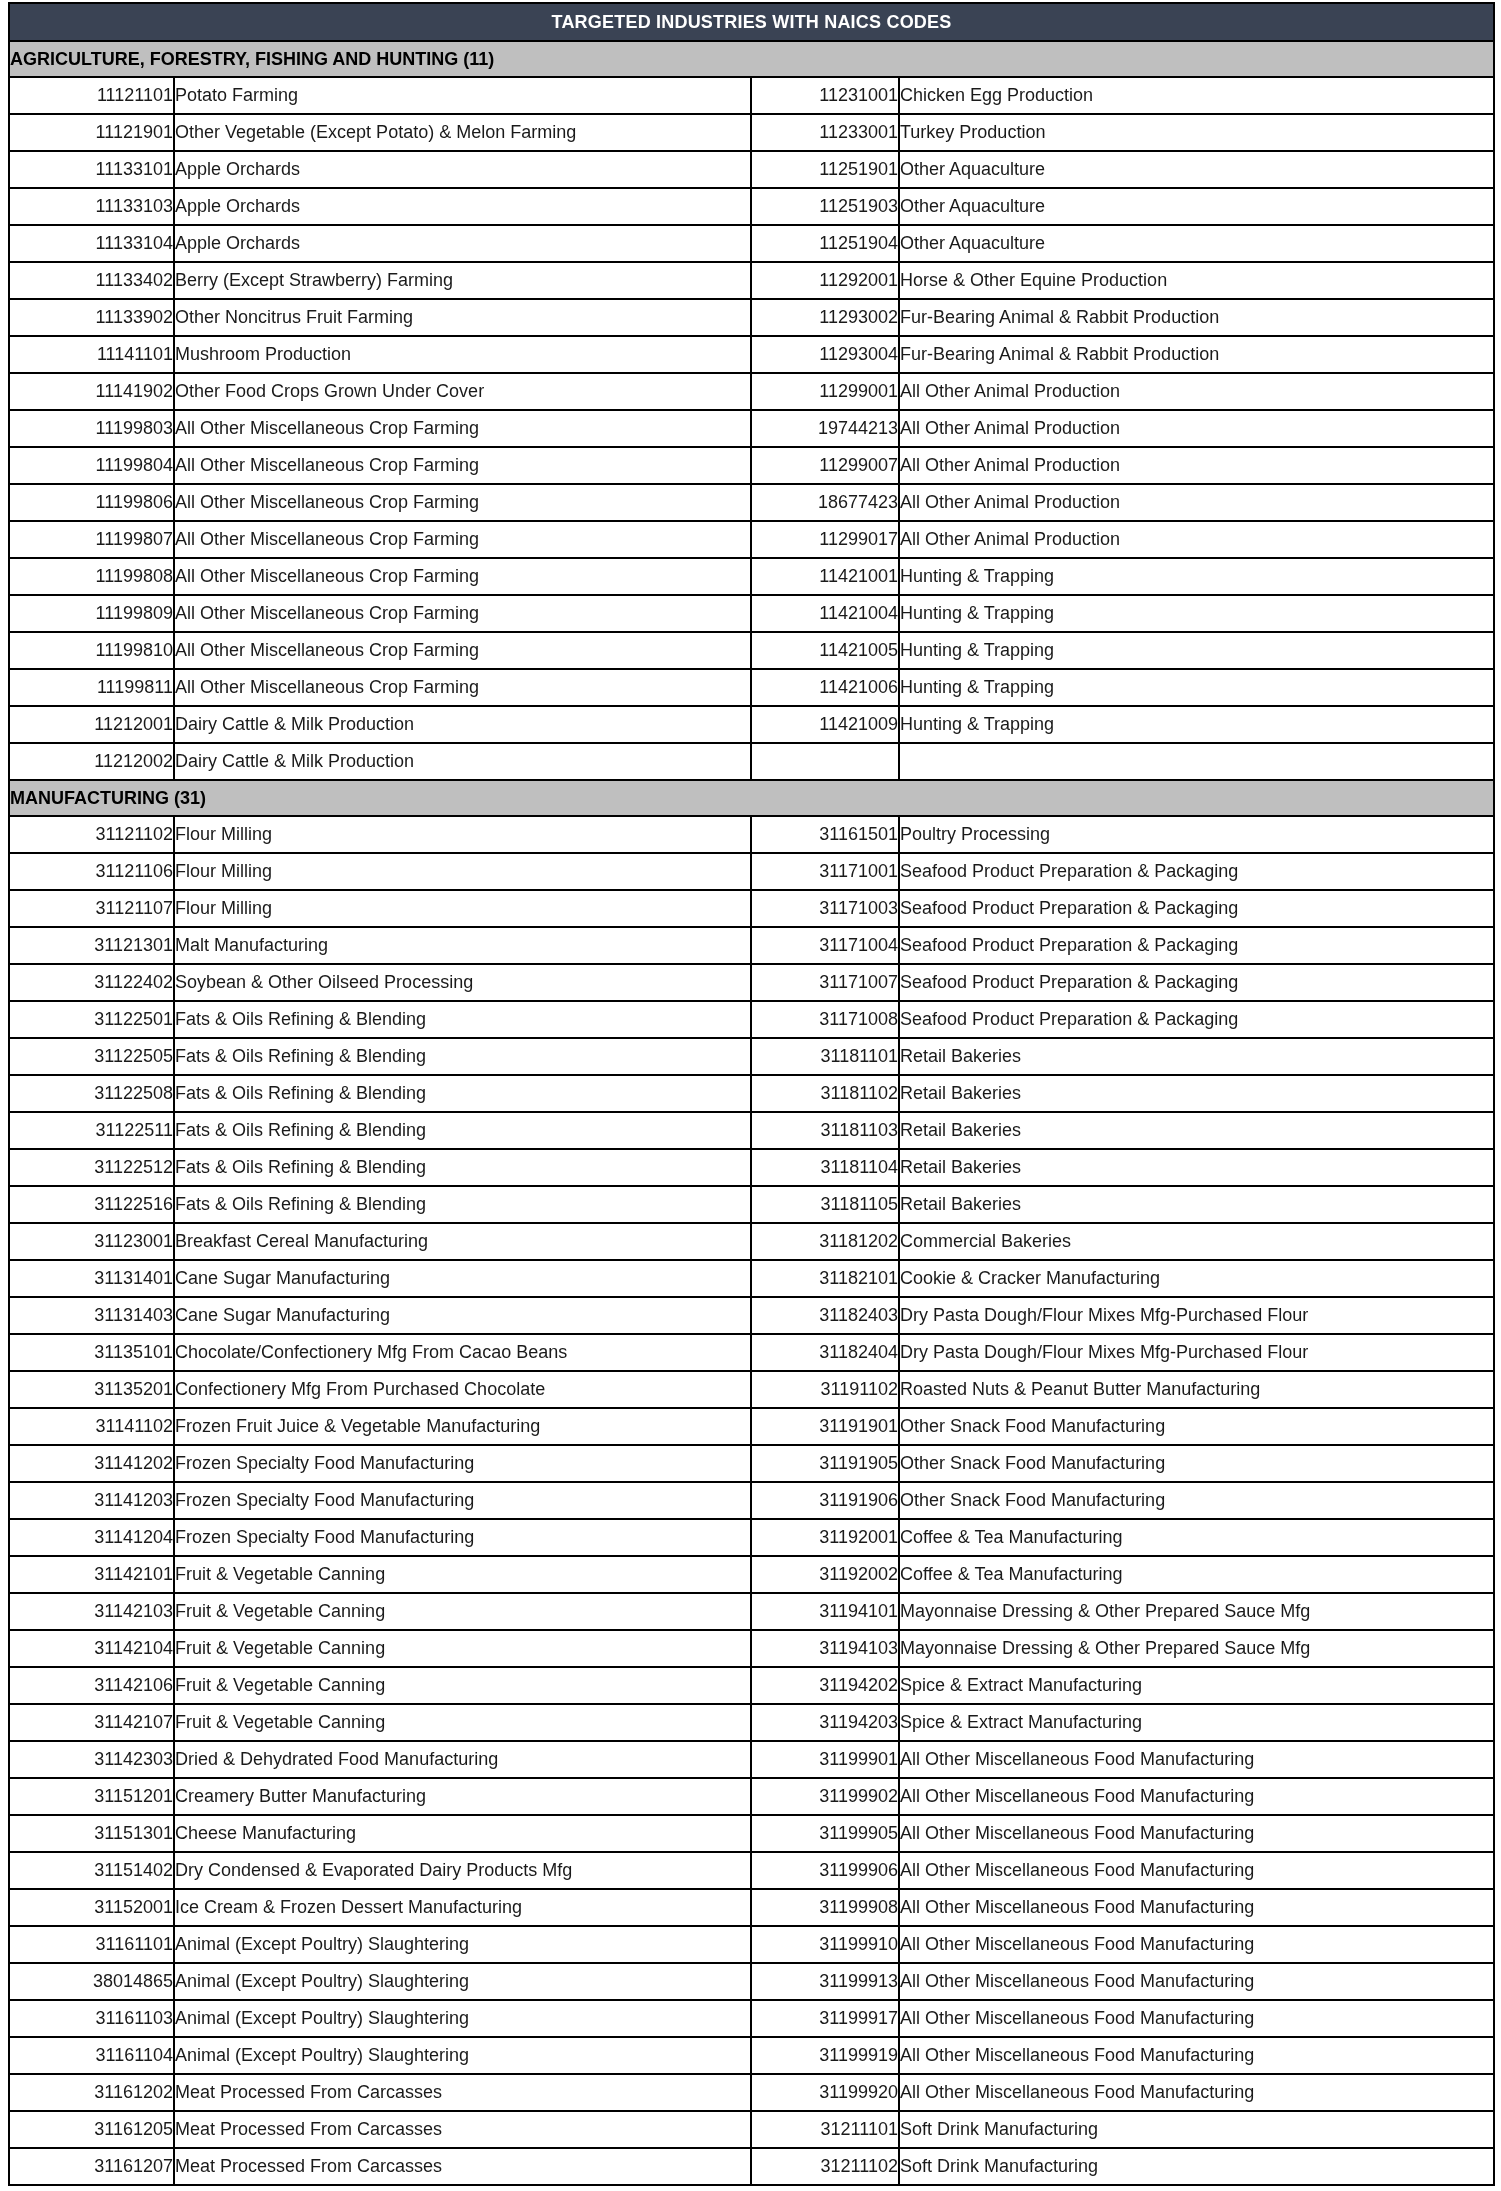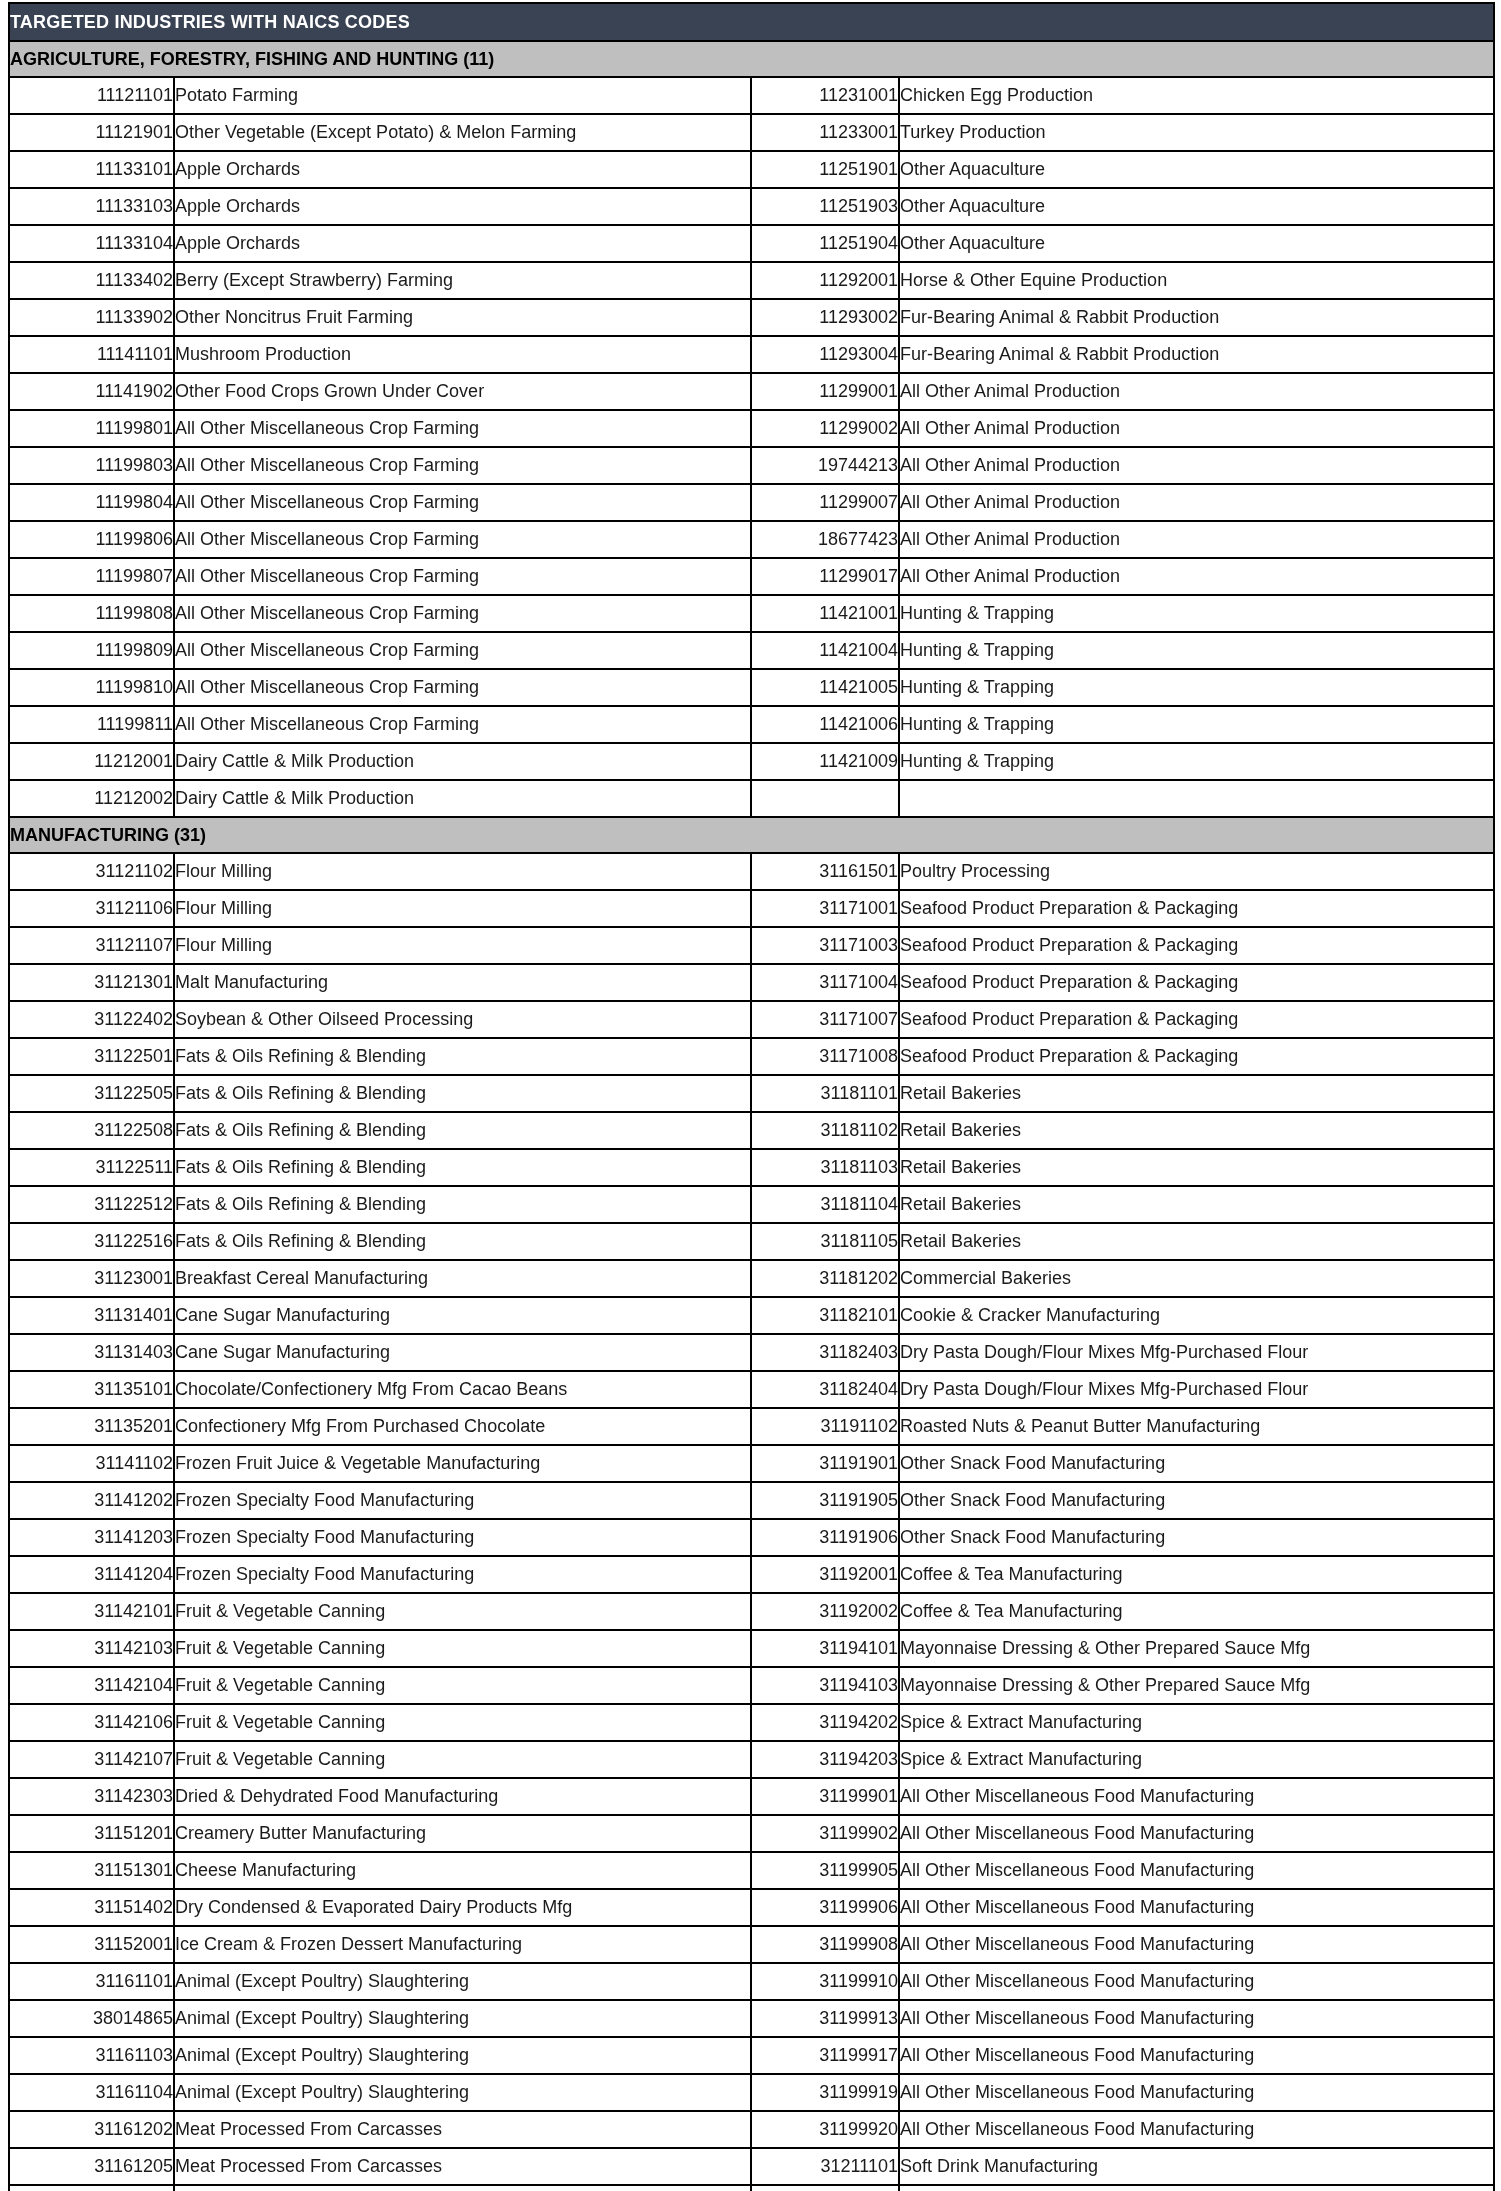--- a/index.html
+++ b/index.html
@@ -27,21 +27,21 @@
     padding: 0;
     height: 35px;
     vertical-align: middle;
     font-size: 18px;
     color: #1a1a1a;
     background: #ffffff;
   }
   .title-bar {
     background: #3a4354 !important;
     color: #ffffff !important;
-    text-align: left;
+    text-align: center;
     font-weight: bold;
     font-size: 18px;
     letter-spacing: 0.2px;
     height: 36px !important;
     border: 2px solid #000000;
   }
   .section-bar {
     background: #bfbfbf !important;
     color: #000000 !important;
     font-weight: bold;
@@ -134,26 +134,20 @@
           <td class="code code-r">11293004</td>
           <td class="desc desc-r">Fur-Bearing Animal &amp; Rabbit Production</td>
         </tr>
         <tr class="row">
           <td class="code">11141902</td>
           <td class="desc">Other Food Crops Grown Under Cover</td>
           <td class="code code-r">11299001</td>
           <td class="desc desc-r">All Other Animal Production</td>
         </tr>
         <tr class="row">
-          <td class="code">11199801</td>
-          <td class="desc">All Other Miscellaneous Crop Farming</td>
-          <td class="code code-r">11299002</td>
-          <td class="desc desc-r">All Other Animal Production</td>
-        </tr>
-        <tr class="row">
           <td class="code">11199803</td>
           <td class="desc">All Other Miscellaneous Crop Farming</td>
           <td class="code code-r">19744213</td>
           <td class="desc desc-r">All Other Animal Production</td>
         </tr>
         <tr class="row">
           <td class="code">11199804</td>
           <td class="desc">All Other Miscellaneous Crop Farming</td>
           <td class="code code-r">11299007</td>
           <td class="desc desc-r">All Other Animal Production</td>

